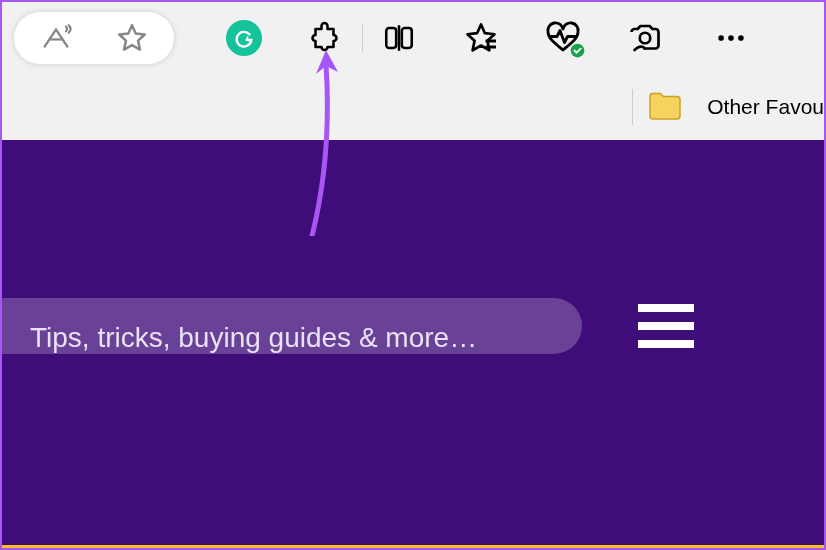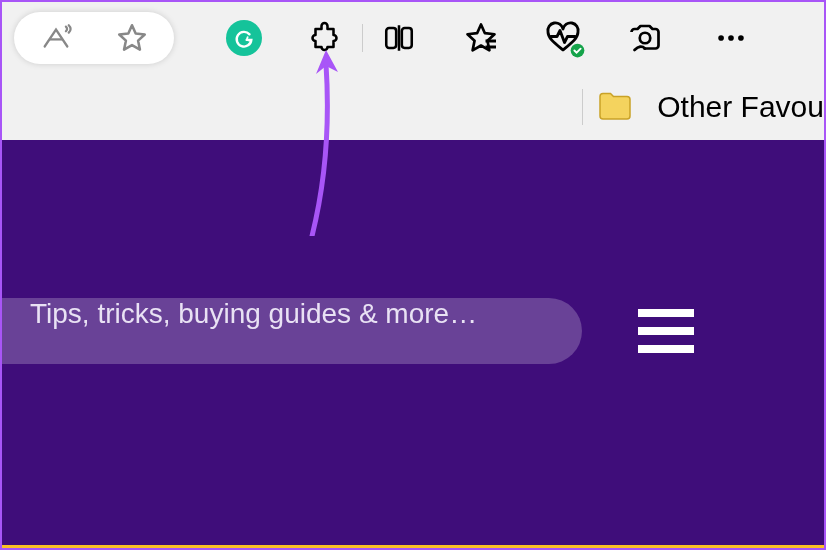--- a/index.html
+++ b/index.html
@@ -64,21 +64,21 @@
   .bk-sep {
     width: 1px;
     height: 36px;
     background: #ccc;
     margin-right: 14px;
   }
   .folder-item {
     display: flex;
     align-items: center;
     gap: 24px;
-    font-size: 30px;
+    font-size: 21px;
     color: #000;
     padding-right: 0;
   }
   .folder-item span { white-space: nowrap; }
   .content {
     background: #3f0d7a;
     height: calc(550px - 72px - 66px - 4px);
     position: relative;
     border-bottom: 3px solid #fbbf24;
   }
@@ -86,25 +86,25 @@
     position: absolute;
     top: 158px;
     left: 0;
     width: 100%;
     display: flex;
     align-items: center;
   }
   .search-field {
     background: rgba(255,255,255,0.22);
     border-radius: 40px;
-    height: 66px;
+    height: 56px;
     width: 580px;
     margin-left: 0;
     display: flex;
-    align-items: flex-start;
+    align-items: flex-end;
     padding: 0 28px;
     border-top-left-radius: 0;
     border-bottom-left-radius: 0;
   }
   .search-field .placeholder {
     color: #e9e2f4;
     font-size: 28px;
     font-weight: 400;
   }
   .hamburger {

